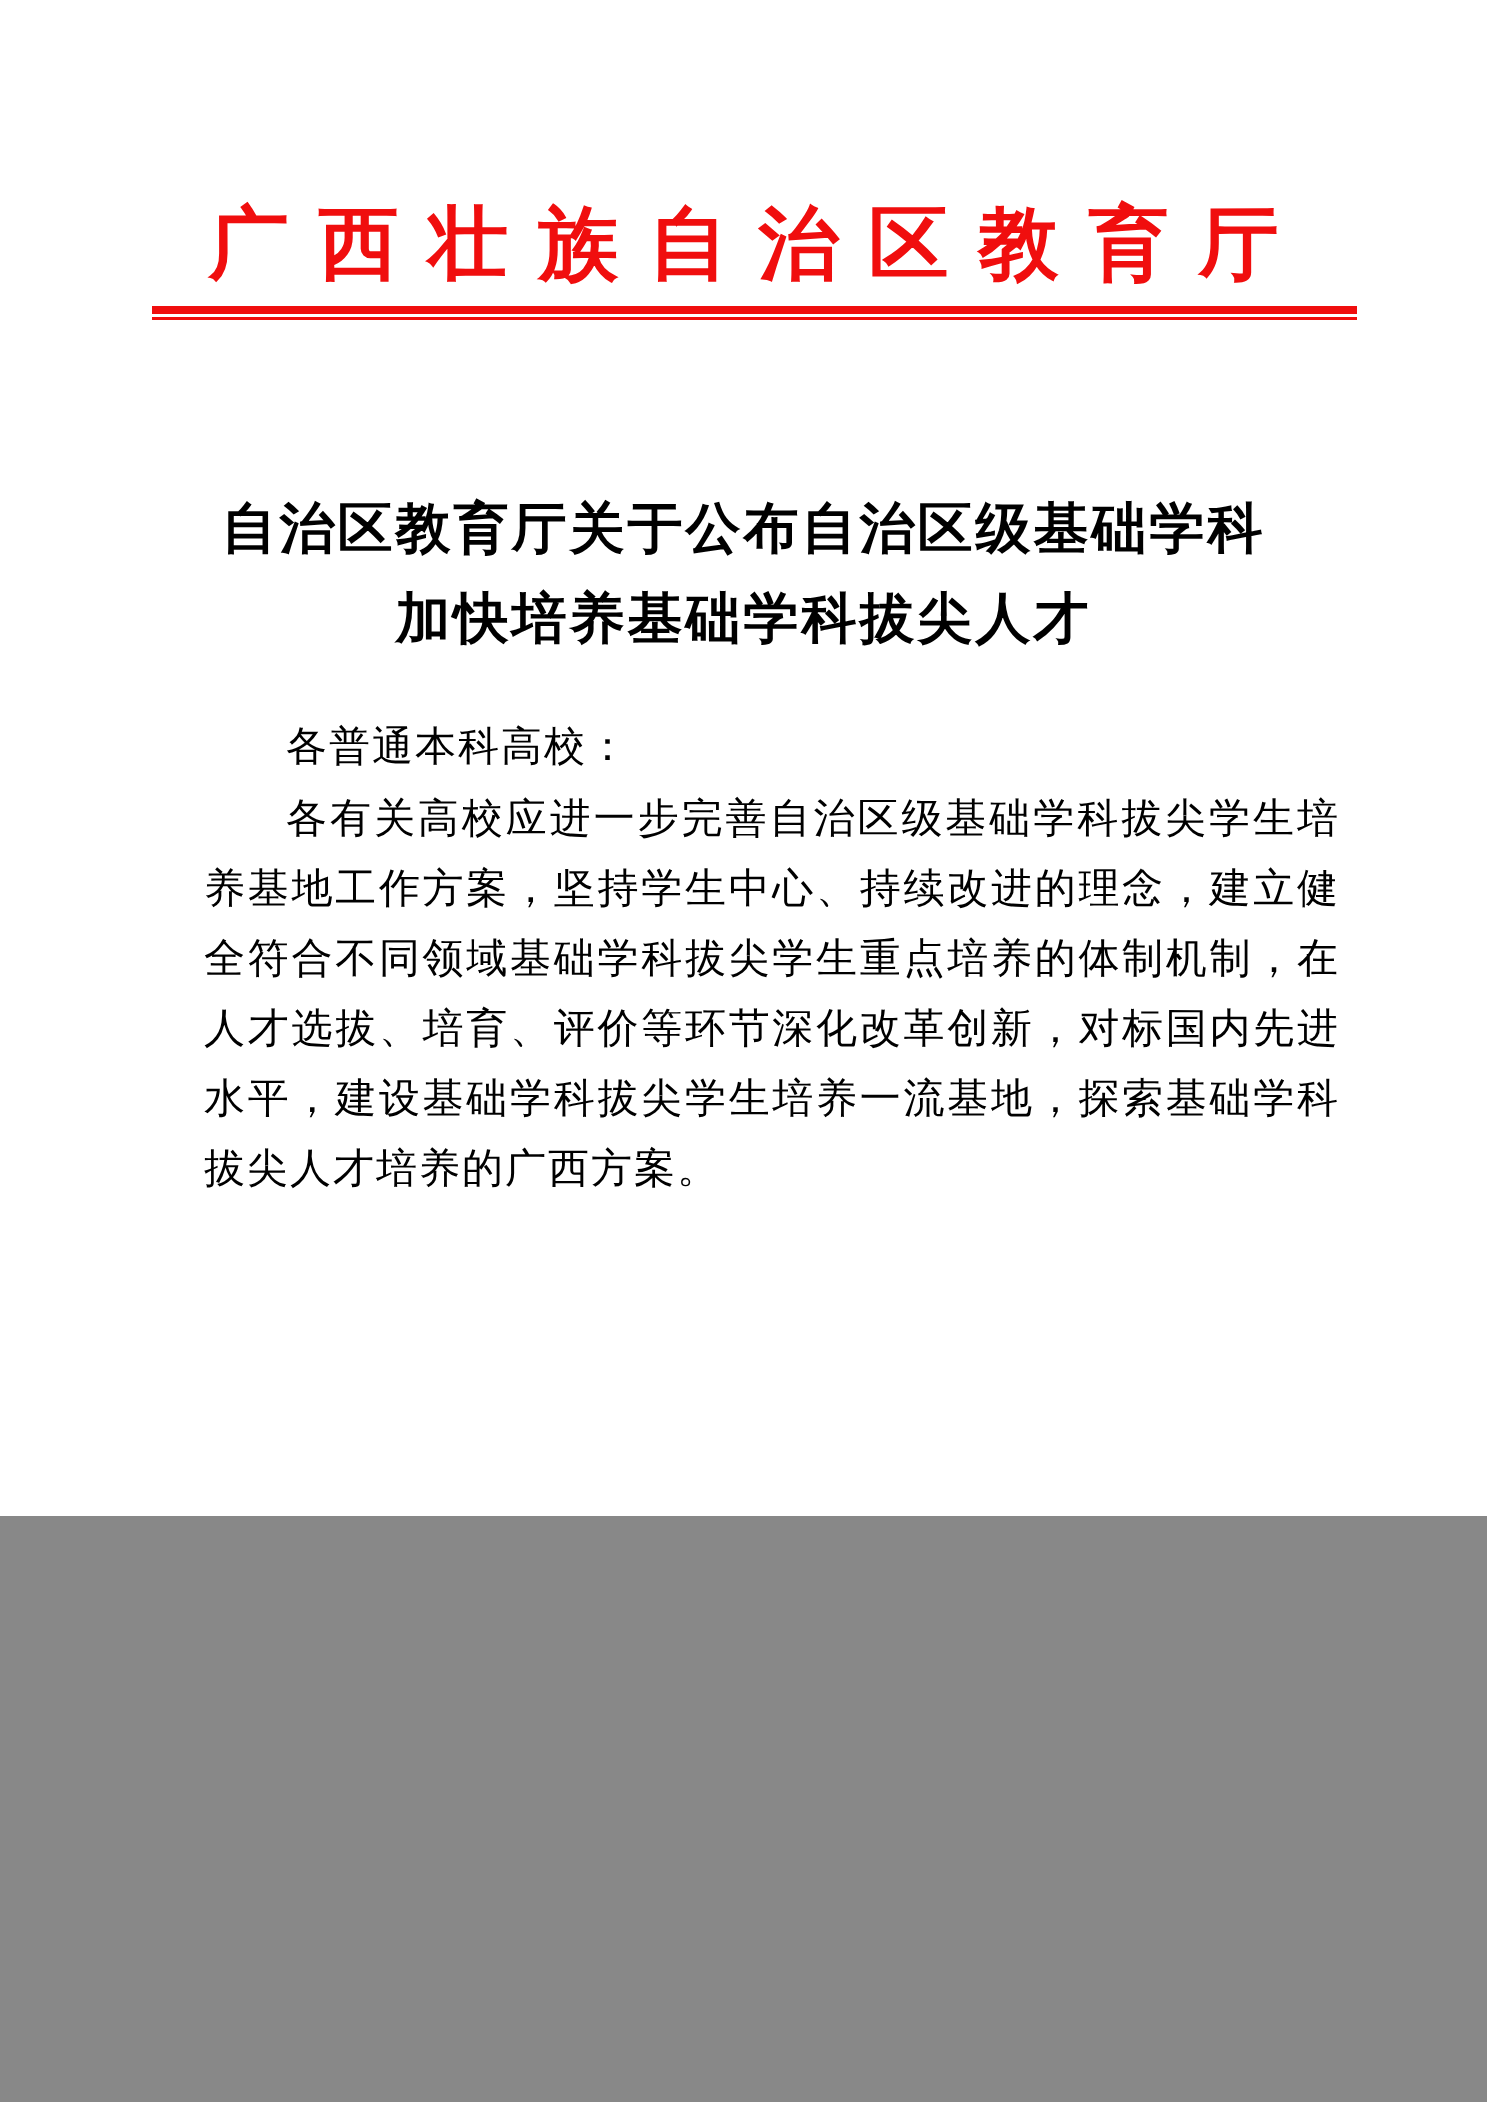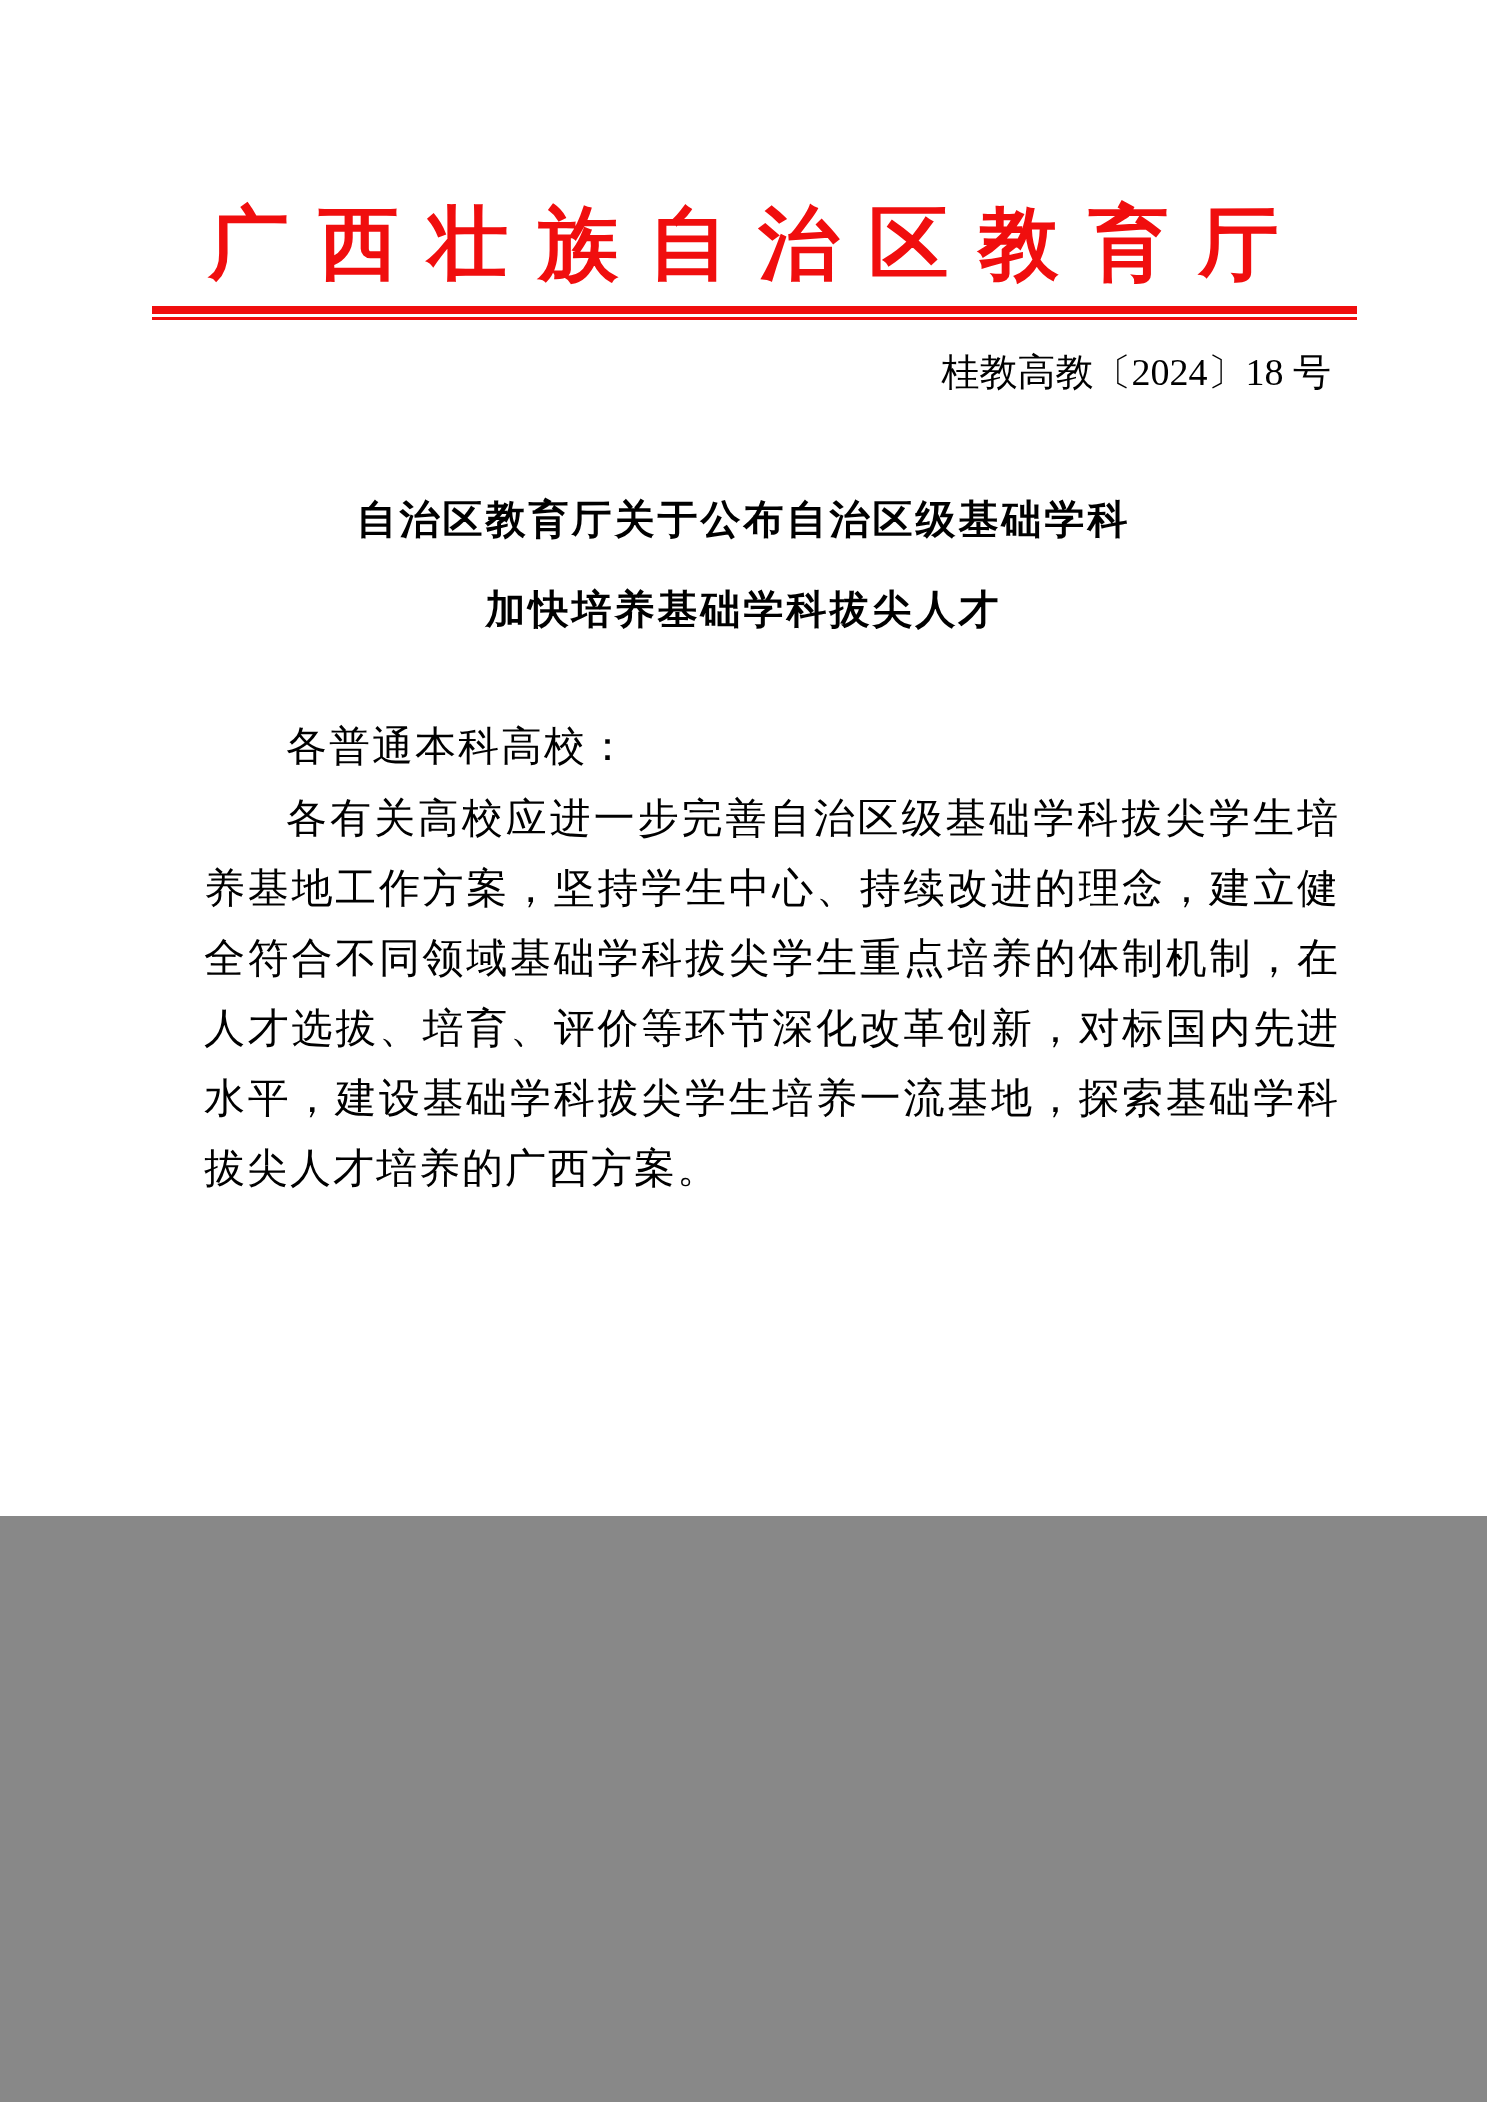--- a/index.html
+++ b/index.html
@@ -45,23 +45,23 @@
     text-align: right;
     font-size: 38px;
     line-height: 52px;
     white-space: nowrap;
   }
 
   
   .notice-title {
     position: absolute;
     top: 468px; left: 0; right: 0;
-    margin: 7px;
+    margin: 16px;
     text-align: center;
-    font-size: 40px;
+    font-size: 55px;
     font-weight: bold;
     line-height: 90px;
     letter-spacing: 3px;
   }
 
   
   .body-text {
     position: absolute;
     top: 712px; left: 202px; width: 1140px;
     font-size: 41px;
@@ -125,21 +125,20 @@
 <div class="page">
 
   <div class="letterhead">广西壮族自治区教育厅</div>
 
   <div class="rule rule-top">
     <div class="bar-thick"></div>
     <div class="bar-gap"></div>
     <div class="bar-thin"></div>
   </div>
 
-  <div class="doc-number">桂教高教〔2024〕18 号</div>
 
   <h1 class="notice-title">
     <span>自治区教育厅关于公布自治区级基础学科</span><br>
     <span>加快培养基础学科拔尖人才</span>
   </h1>
 
   <div class="body-text">
     <p class="salutation">各普通本科高校：</p>
     <p>各有关高校应进一步完善自治区级基础学科拔尖学生培养基地工作方案，坚持学生中心、持续改进的理念，建立健全符合不同领域基础学科拔尖学生重点培养的体制机制，在人才选拔、培育、评价等环节深化改革创新，对标国内先进水平，建设基础学科拔尖学生培养一流基地，探索基础学科拔尖人才培养的广西方案。</p>
   </div>

